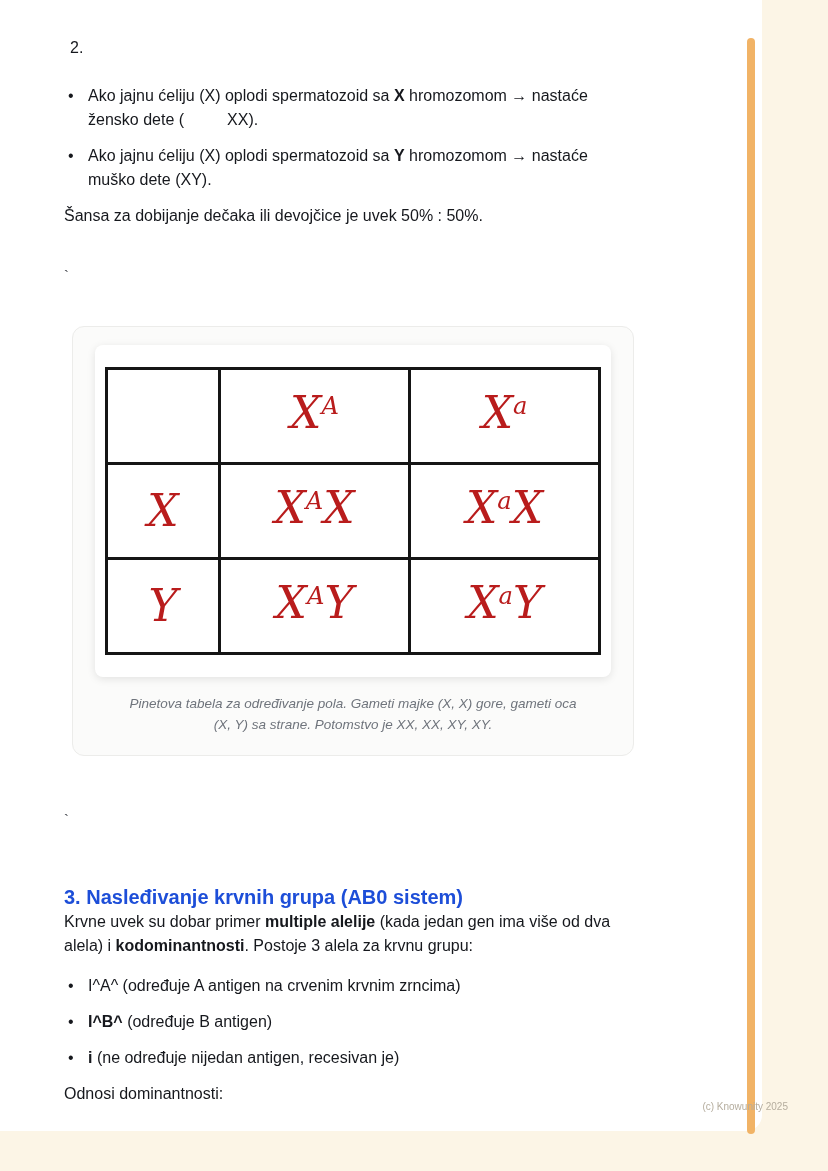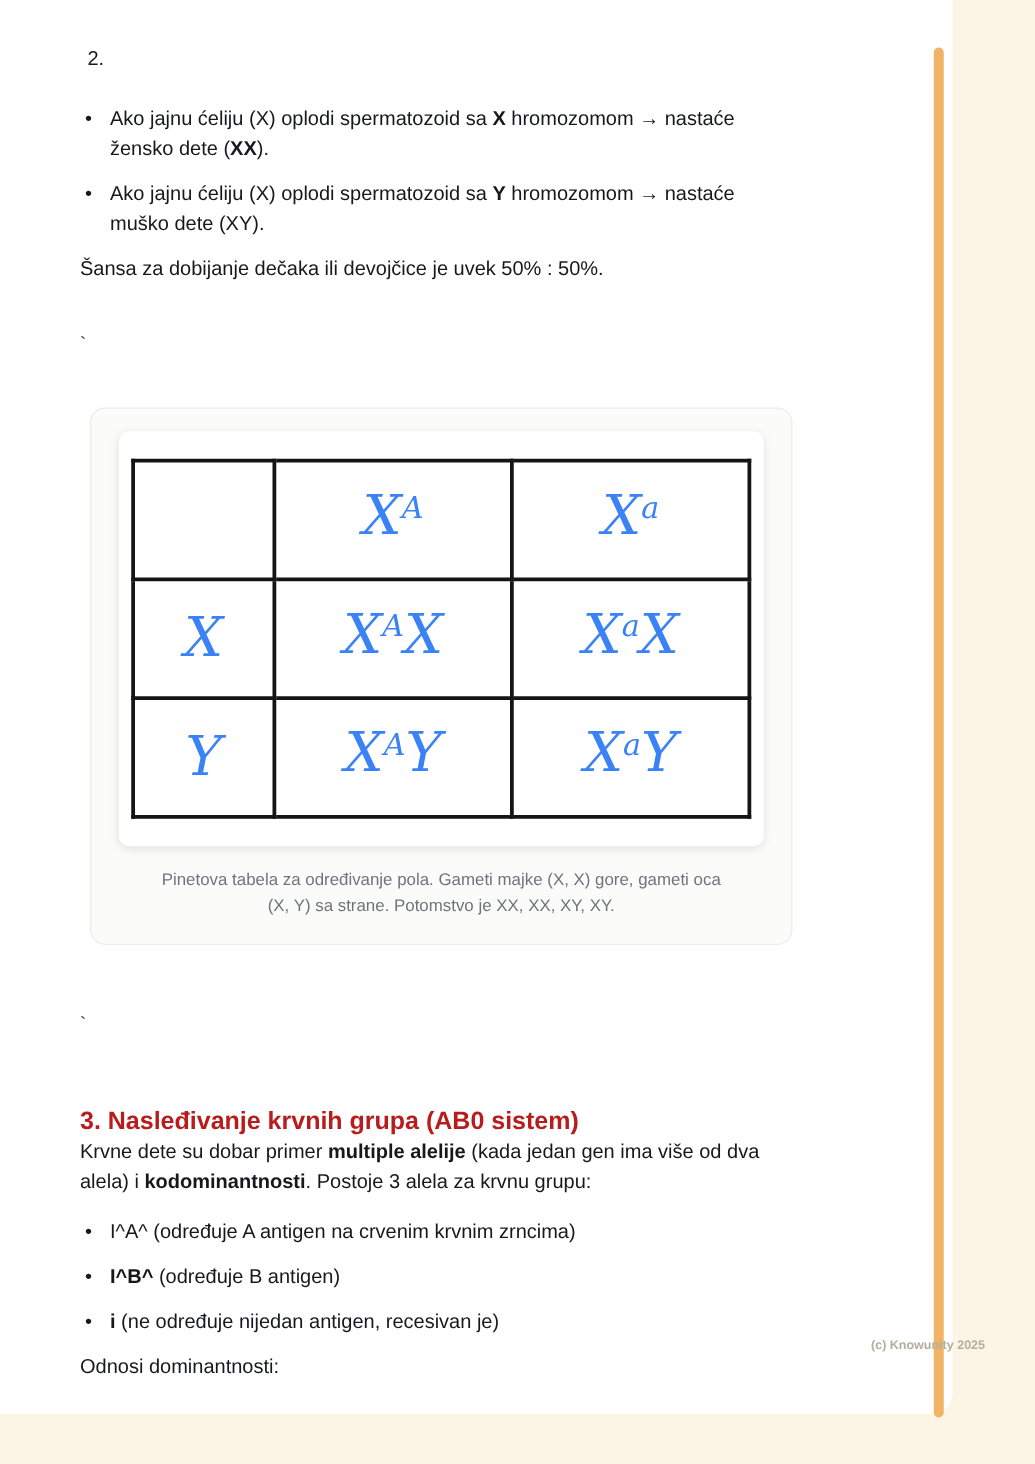--- a/index.html
+++ b/index.html
@@ -34,73 +34,73 @@
     padding:18px 22px 20px 22px;
   }
   .img-wrap{
     background:#ffffff;border-radius:8px;
     box-shadow:0 2px 8px rgba(0,0,0,0.10);
     padding:22px 10px;display:flex;justify-content:center;
   }
   table.punnett{
     border-collapse:collapse;
     font-family:"DejaVu Serif", serif;font-style:italic;
-    font-size:44px;color:#3b82f6;
+    font-size:44px;color:#b91c1c;
   }
   table.punnett td{
     border:3px solid #151515;text-align:center;vertical-align:middle;
     height:92px;padding:0 8px;
   }
   td.c-narrow{width:100px;}
   td.c-wide{width:180px;}
   table.punnett sup{
     font-size:0.55em;font-style:italic;vertical-align:baseline;
     position:relative;top:-0.55em;
   }
   figcaption{
     margin:16px auto 0 auto;max-width:505px;text-align:center;
-    font-size:13.5px;line-height:21px;color:#6f747c;
+    font-size:13.5px;line-height:21px;font-style:italic;color:#6f747c;
     white-space:pre-wrap;
   }
   h3.section{
     margin:52px 0 0 0;font-size:20px;line-height:26px;font-weight:700;
-    color:#b91c1c;
+    color:#1d4ed8;
   }
   .mt18{margin-top:18px;}
   .mt16{margin-top:16px;}
   .mt20{margin-top:20px;}
   .mt22{margin-top:22px;}
   .mt52{margin-top:52px;}
   
   .scrollbar{
     position:absolute;left:747px;top:38px;width:8px;height:1096px;
     background:#f1b366;border-radius:4px;
   }
   .footer{
-    position:absolute;top:1071px;right:40px;z-index:3;
-    font-size:10px;color:#b5ad9e;font-weight:bold;
+    position:absolute;top:1101px;right:40px;z-index:3;
+    font-size:10px;color:#b5ad9e;
   }
 </style>
 </head>
 <body>
 
 <div>
 
   <div class="page">
     <div class="content">
 
       <div class="numitem">
         <span class="marker">2.</span>
       </div>
 
       <ul class="blist">
         <li>
           <span class="dot">•</span>
           <span class="rich"><span>Ako jajnu ćeliju (X) oplodi spermatozoid sa </span><span style="font-weight: 700;">X</span><span> hromozomom → nastaće
-žensko dete (</span><span style="font-weight: 700;">XX</span><span>).</span></span>
+žensko dete (</span><span style="font-weight: 400; margin-left: 43px;">XX</span><span>).</span></span>
         </li>
         <li>
           <span class="dot">•</span>
           <span class="rich"><span>Ako jajnu ćeliju (X) oplodi spermatozoid sa </span><span style="font-weight: 700;">Y</span><span> hromozomom → nastaće
 muško dete (</span><span style="font-weight: 400;">XY</span><span>).</span></span>
         </li>
       </ul>
 
       <p class="para mt22">Šansa za dobijanje dečaka ili devojčice je uvek 50% : 50%.</p>
 
@@ -129,21 +129,21 @@
           </table>
         </div>
         <figcaption>Pinetova tabela za određivanje pola. Gameti majke (X, X) gore, gameti oca
 (X, Y) sa strane. Potomstvo je XX, XX, XY, XY.</figcaption>
       </figure>
 
       <div class="tick mt52">`</div>
 
       <h3 class="section">3. Nasleđivanje krvnih grupa (AB0 sistem)</h3>
 
-      <p class="para rich mt18"><span>Krvne dete su dobar primer </span><span style="font-weight: 700; text-align: right;">multiple alelije</span><span> (kada jedan gen ima više od dva
+      <p class="para rich mt18"><span>Krvne uvek su dobar primer </span><span style="font-weight: 700; text-align: right;">multiple alelije</span><span> (kada jedan gen ima više od dva
 alela) i </span><span style="font-weight: 700;">kodominantnosti</span><span>. Postoje 3 alela za krvnu grupu:</span></p>
 
       <ul class="blist mt16">
         <li>
           <span class="dot">•</span>
           <span class="rich"><span style="font-weight: 400;">I^A^</span><span> (određuje A antigen na crvenim krvnim zrncima)</span></span>
         </li>
         <li>
           <span class="dot">•</span>
           <span class="rich"><span style="font-weight: 700;">I^B^</span><span> (određuje B antigen)</span></span>

